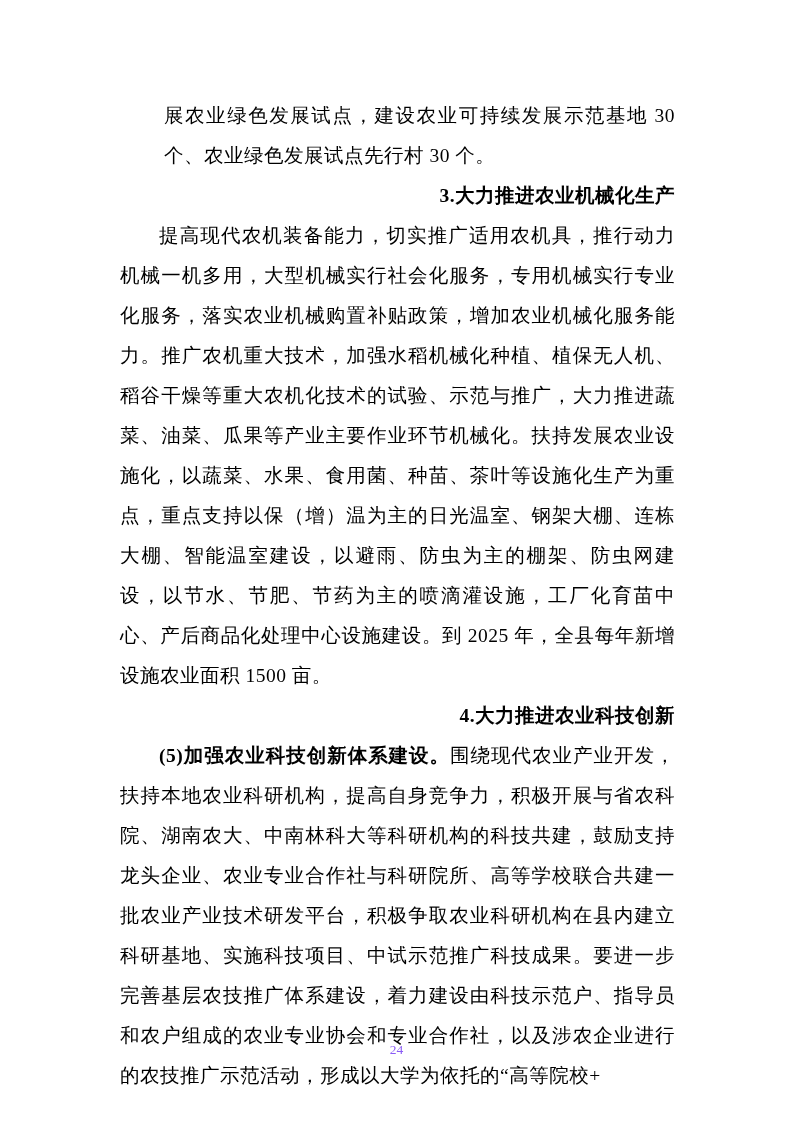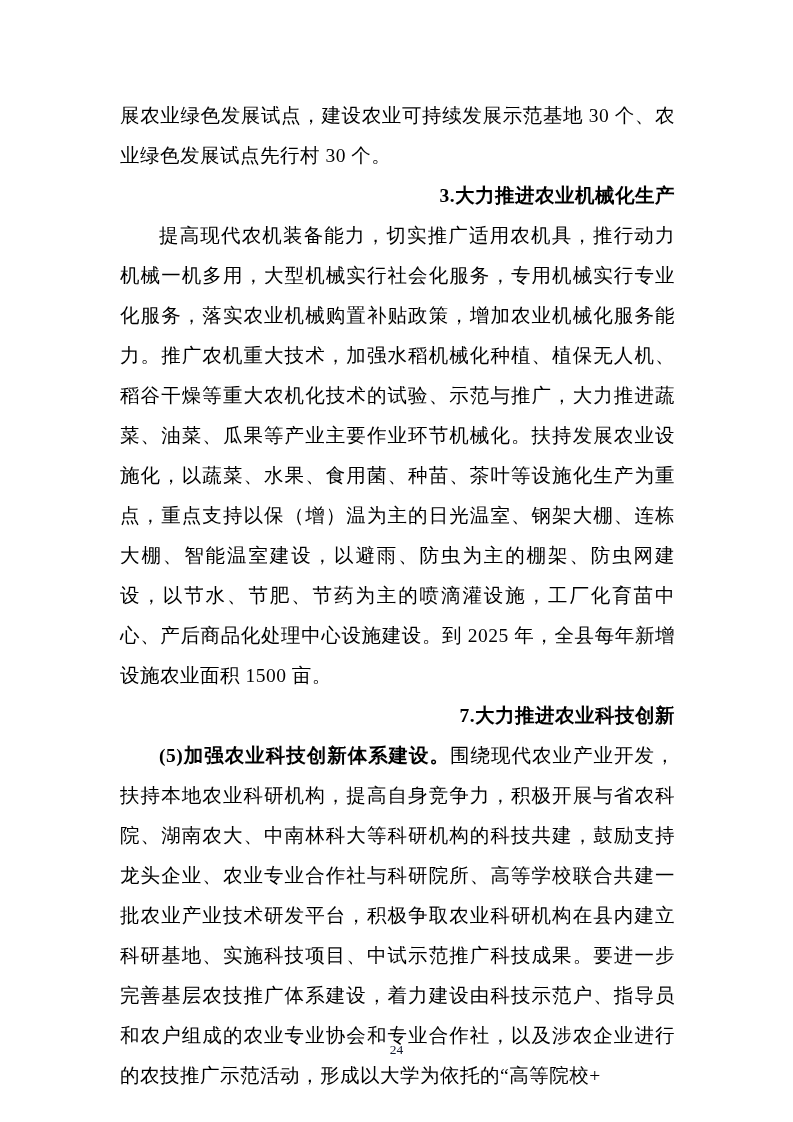--- a/index.html
+++ b/index.html
@@ -27,47 +27,48 @@
     line-height: 40px;
     text-align: justify;
     letter-spacing: 0.5px;
   }
   .para {
     margin: 0;
     text-indent: 2em;
   }
   .para.no-indent {
     text-indent: 0;
+    margin-left: 44px;
   }
   .heading {
     margin: 0;
     text-indent: 2em;
     font-weight: bold;
     text-align: right;
   }
   .bold-lead {
     font-weight: bold;
   }
   .page-number {
     position: absolute;
     bottom: 64px;
     left: 0;
     width: 100%;
     text-align: center;
     font-size: 13.5px;
     line-height: 16px;
-    color: #0f172a;
+    color: #8b5cf6;
     font-family: "Liberation Serif", "DejaVu Serif", serif;
   }
 </style>
 </head>
 <body>
 
 <div class="page">
   <div class="content">
     <p class="para no-indent">展农业绿色发展试点，建设农业可持续发展示范基地 30 个、农业绿色发展试点先行村 30 个。</p>
     <p class="heading">3.大力推进农业机械化生产</p>
     <p class="para">提高现代农机装备能力，切实推广适用农机具，推行动力机械一机多用，大型机械实行社会化服务，专用机械实行专业化服务，落实农业机械购置补贴政策，增加农业机械化服务能力。推广农机重大技术，加强水稻机械化种植、植保无人机、稻谷干燥等重大农机化技术的试验、示范与推广，大力推进蔬菜、油菜、瓜果等产业主要作业环节机械化。扶持发展农业设施化，以蔬菜、水果、食用菌、种苗、茶叶等设施化生产为重点，重点支持以保（增）温为主的日光温室、钢架大棚、连栋大棚、智能温室建设，以避雨、防虫为主的棚架、防虫网建设，以节水、节肥、节药为主的喷滴灌设施，工厂化育苗中心、产后商品化处理中心设施建设。到 2025 年，全县每年新增设施农业面积 1500 亩。</p>
-    <p class="heading">7.大力推进农业科技创新</p>
+    <p class="heading">4.大力推进农业科技创新</p>
     <p class="para"><span class="bold-lead">(5)加强农业科技创新体系建设。</span><span>围绕现代农业产业开发，扶持本地农业科研机构，提高自身竞争力，积极开展与省农科院、湖南农大、中南林科大等科研机构的科技共建，鼓励支持龙头企业、农业专业合作社与科研院所、高等学校联合共建一批农业产业技术研发平台，积极争取农业科研机构在县内建立科研基地、实施科技项目、中试示范推广科技成果。要进一步完善基层农技推广体系建设，着力建设由科技示范户、指导员和农户组成的农业专业协会和专业合作社，以及涉农企业进行的农技推广示范活动，形成以大学为依托的“高等院校+</span></p>
   </div>
   <div class="page-number">24</div>
 </div>
 
 </body></html>

